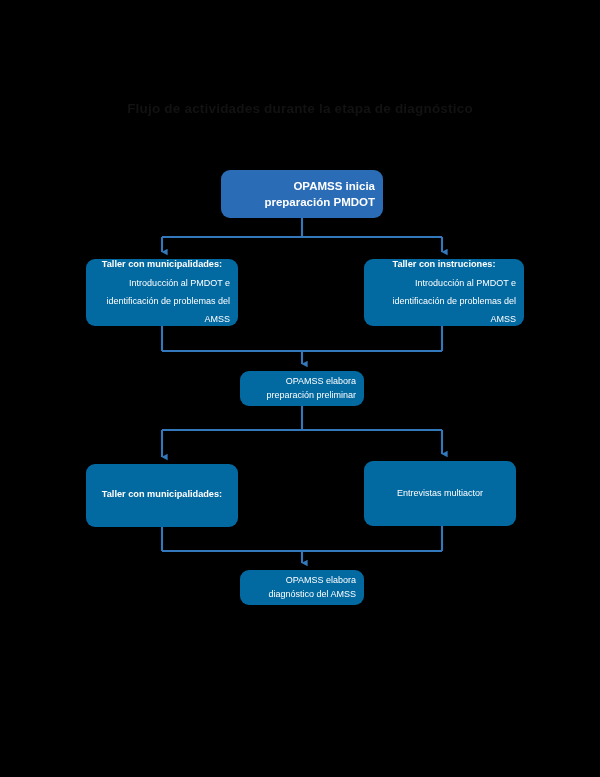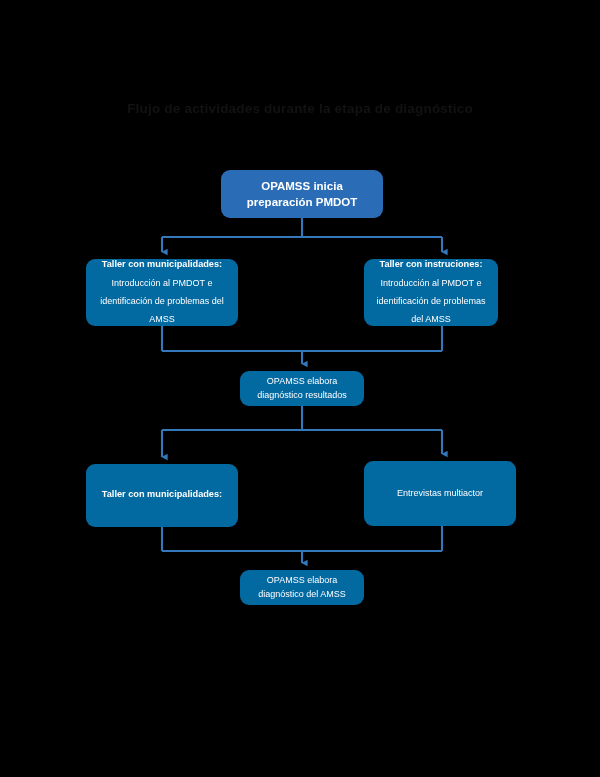--- a/index.html
+++ b/index.html
@@ -35,21 +35,21 @@
     white-space: nowrap;
   }
   .node {
     position: absolute;
     box-sizing: border-box;
     border-radius: 9px;
     display: flex;
     flex-direction: column;
     align-items: center;
     justify-content: center;
-    text-align: center;
+    text-align: right;
     color: #ffffff;
     padding: 4px 8px;
   }
   .node-start {
     background: #2a6cb5;
   }
   .node-step {
     background: #0369a1;
   }
   .node-head {
@@ -70,21 +70,21 @@
   }
   .node-single {
     font-weight: normal;
     font-size: 9px;
     line-height: 13.5px;
   }
 
   
   #node-start     { left: 221px; top: 170px; width: 162px; height: 48px; }
   #node-taller-1  { left:  86px; top: 259px; width: 152px; height: 67px; }
-  #node-taller-2  { left: 364px; top: 259px; width: 134px; height: 67px; }
+  #node-taller-2  { left: 364px; top: 259px; width: 160px; height: 67px; }
   #node-prelim    { left: 240px; top: 371px; width: 124px; height: 35px; }
   #node-taller-3  { left:  86px; top: 464px; width: 152px; height: 63px; }
   #node-entrev    { left: 364px; top: 461px; width: 152px; height: 65px; }
   #node-final     { left: 240px; top: 570px; width: 124px; height: 35px; }
 </style>
 </head>
 <body>
 
 <div id="page">
 
@@ -138,21 +138,21 @@
     <div class="node-head">Taller con municipalidades:</div>
     <div class="node-body">Introducción al PMDOT e identificación de problemas del AMSS</div>
   </div>
 
   <div class="node node-step" id="node-taller-2">
     <div class="node-head">Taller con instruciones:</div>
     <div class="node-body">Introducción al PMDOT e identificación de problemas del AMSS</div>
   </div>
 
   <div class="node node-step" id="node-prelim">
-    <div class="node-single">OPAMSS elabora diagnóstico resultados</div>
+    <div class="node-single">OPAMSS elabora preparación preliminar</div>
   </div>
 
   <div class="node node-step" id="node-taller-3">
     <div class="node-head">Taller con municipalidades:</div>
   </div>
 
   <div class="node node-step" id="node-entrev">
     <div class="node-single">Entrevistas multiactor</div>
   </div>
 

